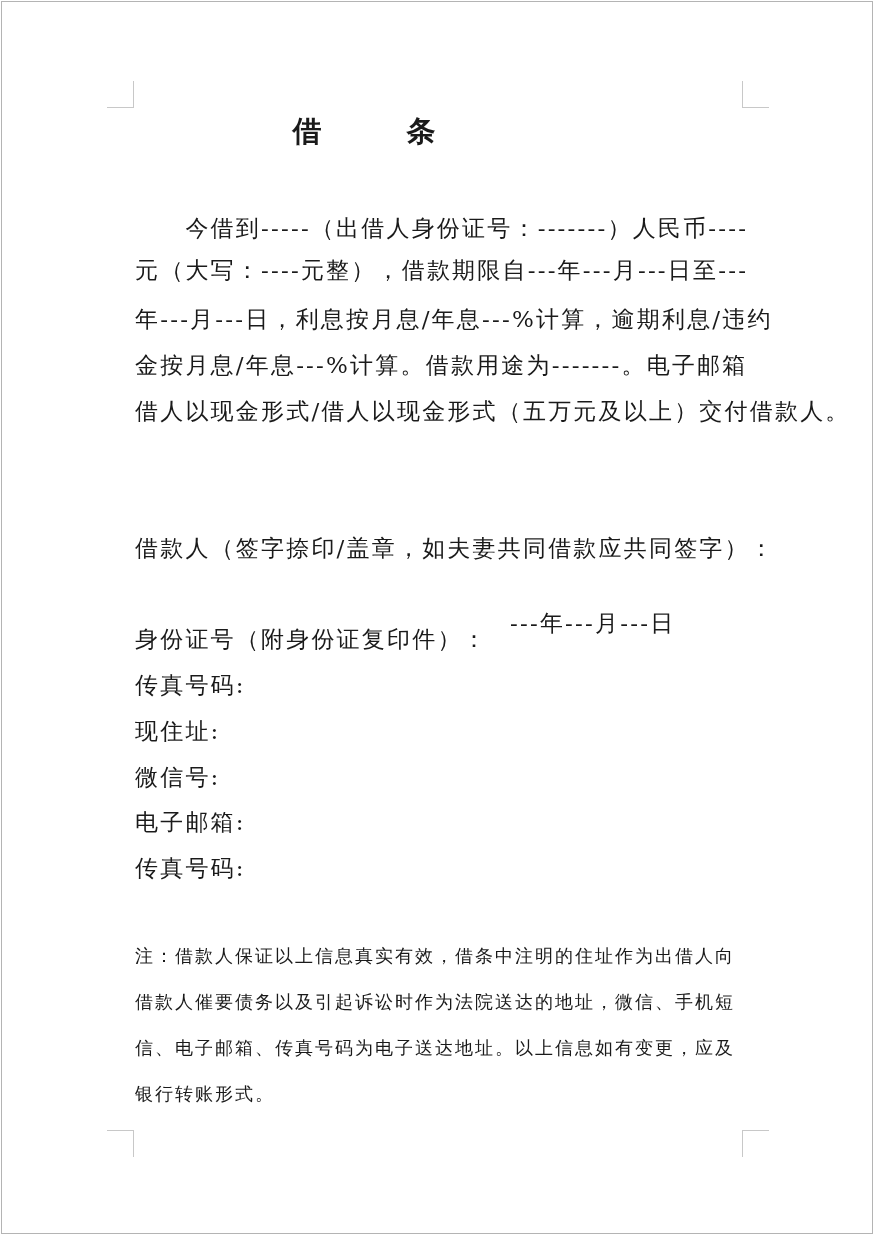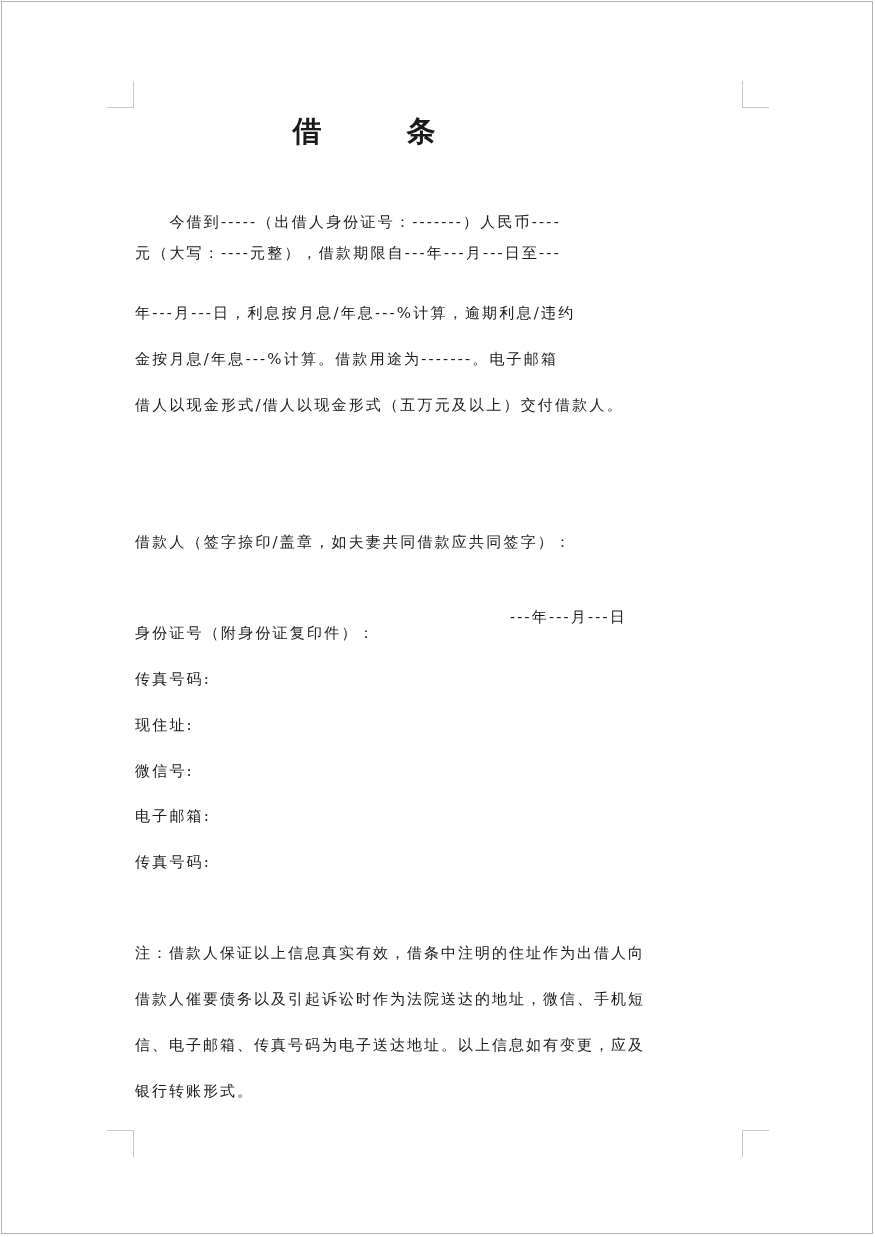--- a/index.html
+++ b/index.html
@@ -7,36 +7,36 @@
          font-family: "DejaVu Serif", "Liberation Serif", serif; color:#1a1a1a; }
   .page { position:absolute; left:1px; top:1px; width:872px; height:1233px;
           border:1px solid #b4b4b4; box-sizing:border-box; background:#fff; }
   .corner { position:absolute; width:26px; height:26px; border-color:#c8c8c8; border-style:solid; border-width:0; }
   .c-tl { left:107px; top:81px; border-right-width:1px; border-bottom-width:1px; }
   .c-tr { left:742px; top:81px; border-left-width:1px; border-bottom-width:1px; }
   .c-bl { left:107px; top:1130px; border-right-width:1px; border-top-width:1px; }
   .c-br { left:742px; top:1130px; border-left-width:1px; border-top-width:1px; }
   .title { position:absolute; left:0; width:728px; top:112px; text-align:center;
            font-size:29px; font-weight:bold; letter-spacing:28px; text-indent:28px; }
-  .line { position:absolute; left:135px; font-size:15px; white-space:nowrap; letter-spacing:2.2px; }
-  .note { position:absolute; left:135px; font-size:15px; white-space:nowrap; letter-spacing:2.0px; }
+  .line { position:absolute; left:135px; font-size:23px; white-space:nowrap; letter-spacing:2.2px; }
+  .note { position:absolute; left:135px; font-size:18px; white-space:nowrap; letter-spacing:2.0px; }
 </style>
 </head>
 <body>
 
 <div class="page"></div>
 <div class="corner c-tl"></div>
 <div class="corner c-tr"></div>
 <div class="corner c-bl"></div>
 <div class="corner c-br"></div>
 
 <div class="title">借　条</div>
 
 <div class="line" style="top:213px">　　今借到-----（出借人身份证号：-------）人民币----</div>
-<div class="line" style="top:244px">元（大写：----元整），借款期限自---年---月---日至---</div>
+<div class="line" style="top:255px">元（大写：----元整），借款期限自---年---月---日至---</div>
 <div class="line" style="top:304px">年---月---日，利息按月息/年息---%计算，逾期利息/违约</div>
 <div class="line" style="top:350px">金按月息/年息---%计算。借款用途为-------。电子邮箱</div>
 <div class="line" style="top:396px">借人以现金形式/借人以现金形式（五万元及以上）交付借款人。</div>
 
 <div class="line" style="top:533px">借款人（签字捺印/盖章，如夫妻共同借款应共同签字）：</div>
 <div class="line" style="top:608px; left:510px">---年---月---日</div>
 
 <div class="line" style="top:624px">身份证号（附身份证复印件）：</div>
 <div class="line" style="top:670px">传真号码:</div>
 <div class="line" style="top:716px">现住址:</div>

